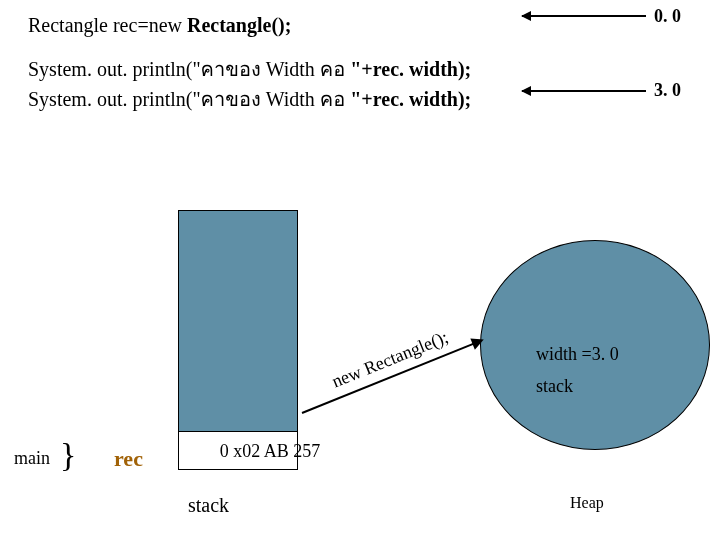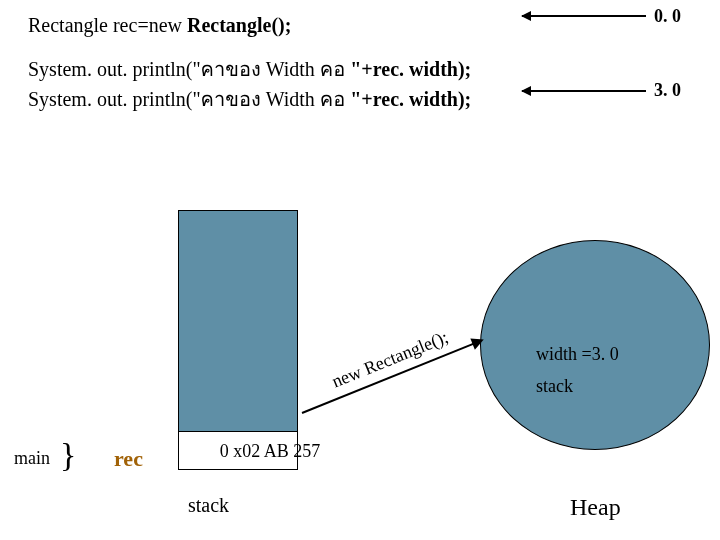--- a/index.html
+++ b/index.html
@@ -146,21 +146,21 @@
     position: absolute;
     left: 536px;
     top: 376px;
     font-size: 18px;
     z-index: 2;
   }
   .heap-caption {
     position: absolute;
     left: 570px;
     top: 494px;
-    font-size: 24px;
+    font-size: 16px;
   }
   
   .arrow3 {
     position: absolute;
     left: 302px;
     top: 378px;
     width: 196px;
     height: 70px;
     transform-origin: left center;
     transform: rotate(-22deg);

